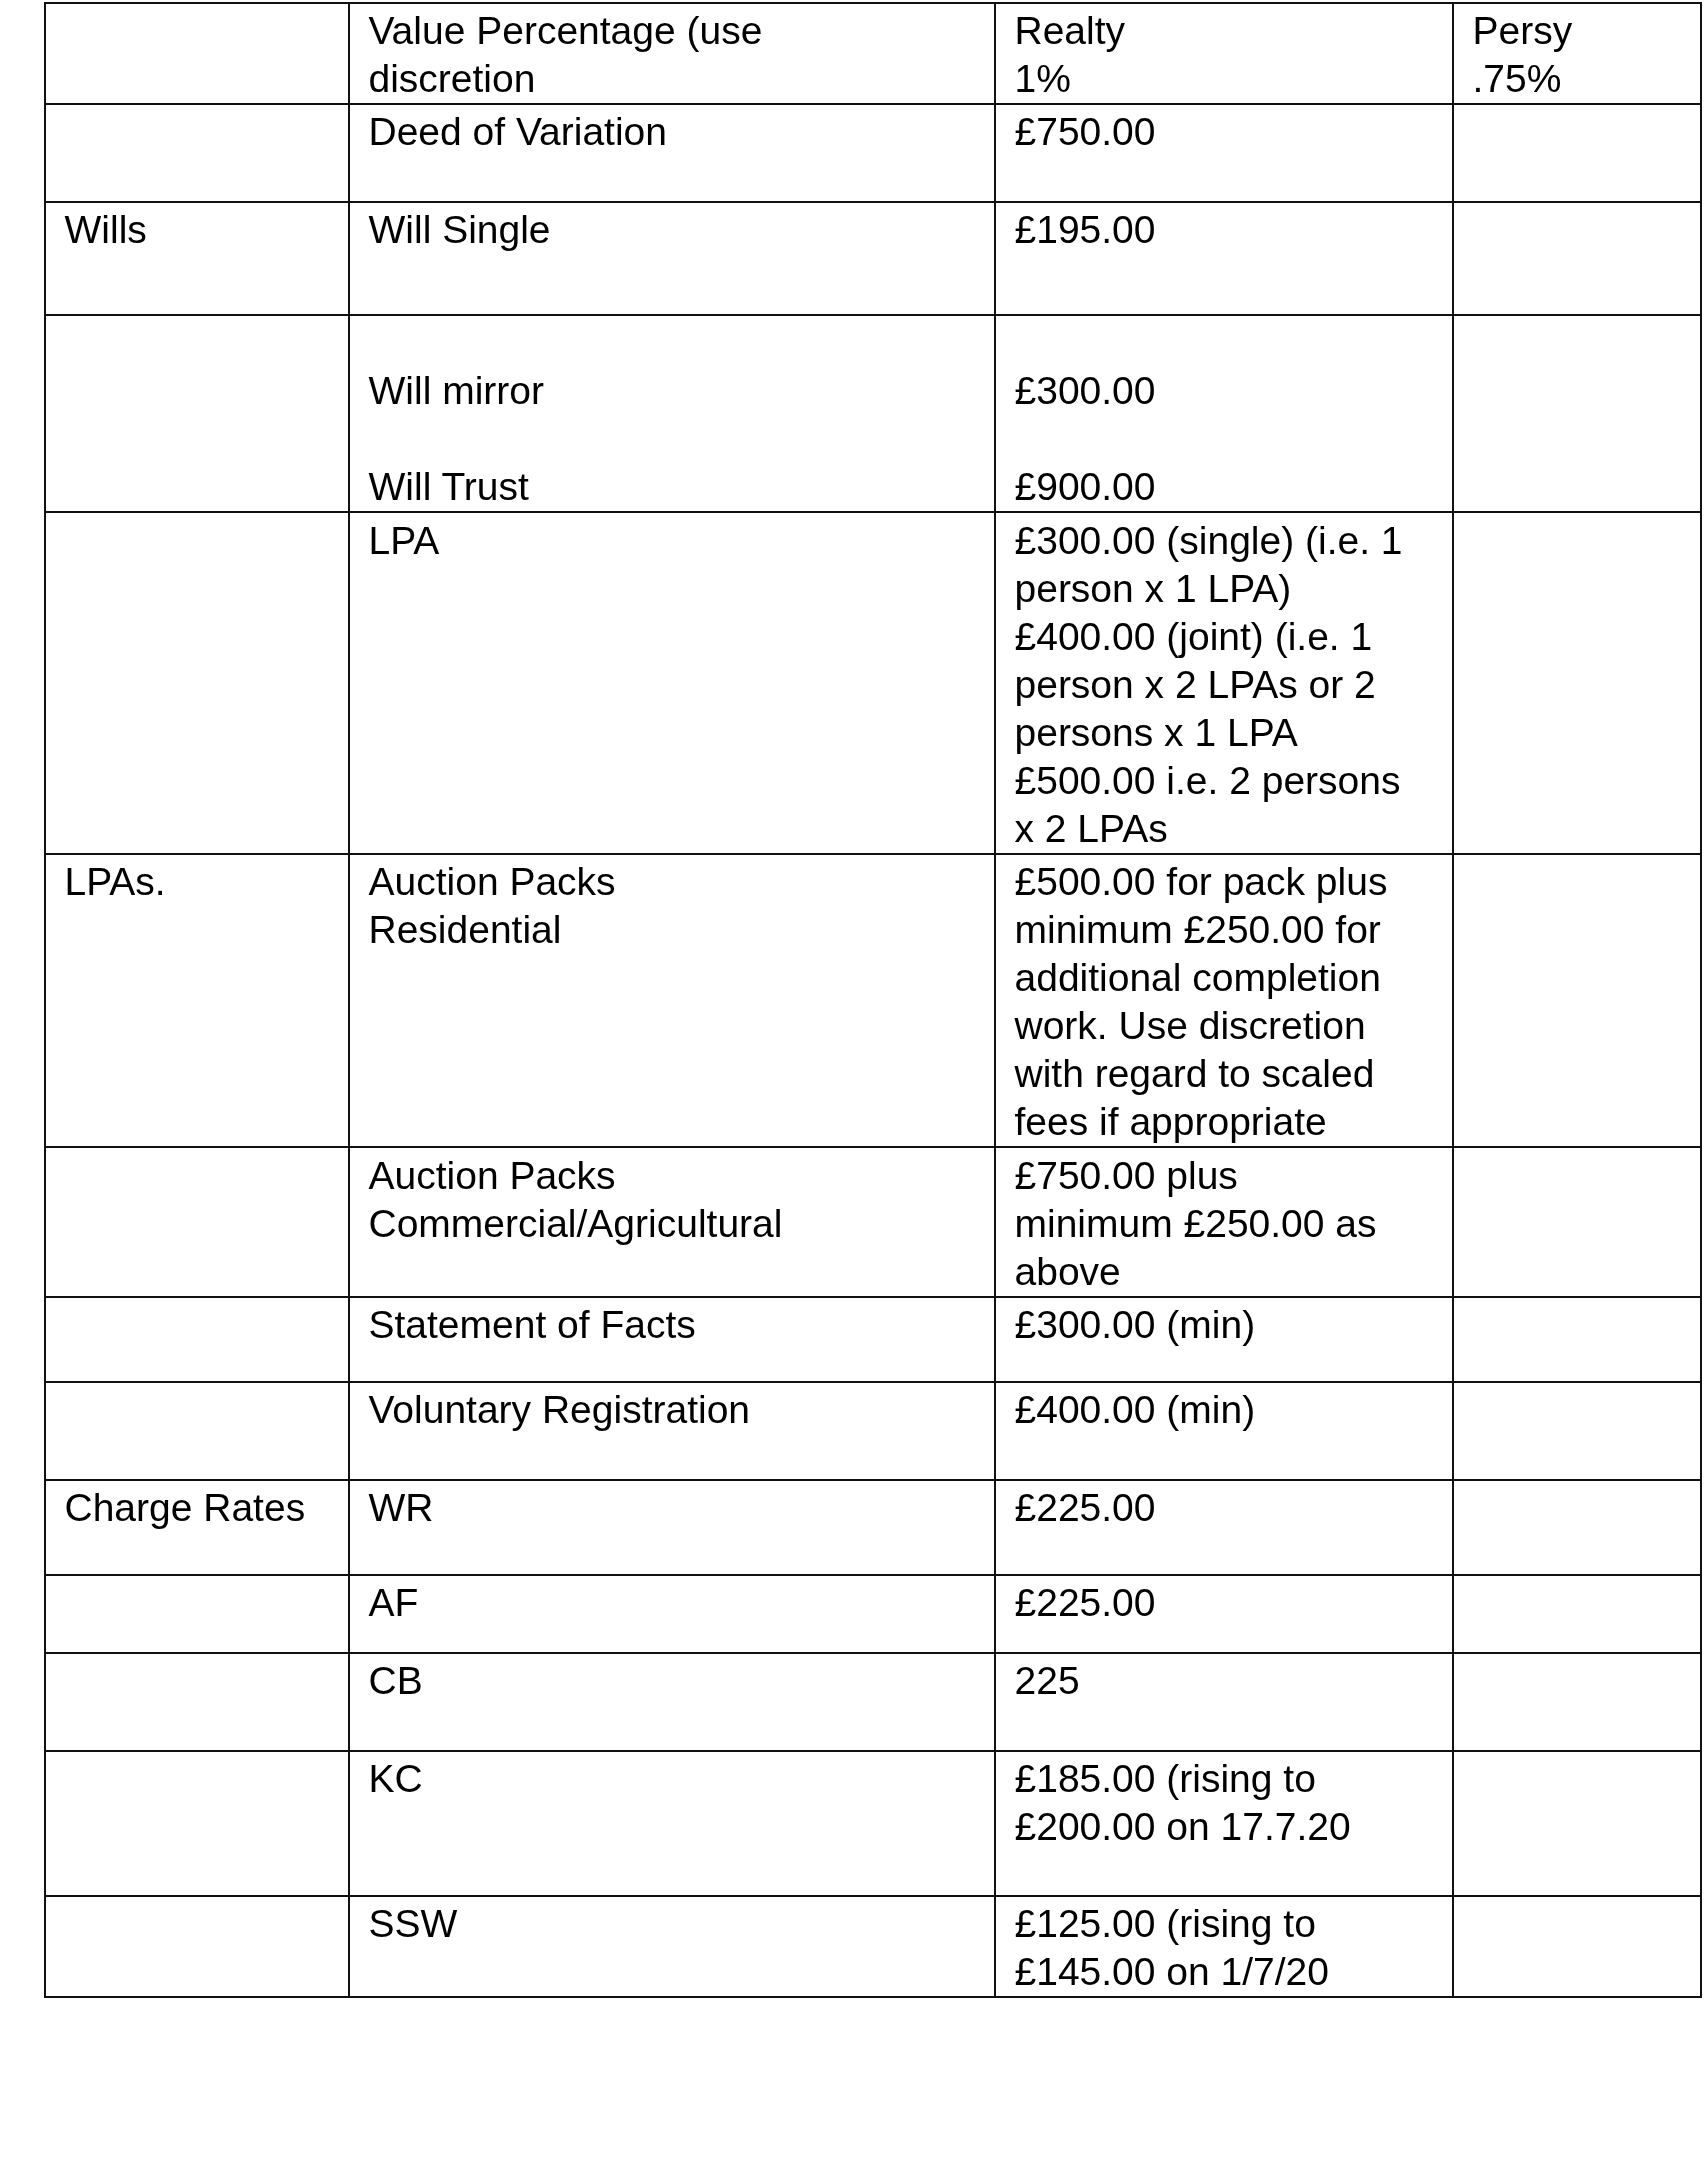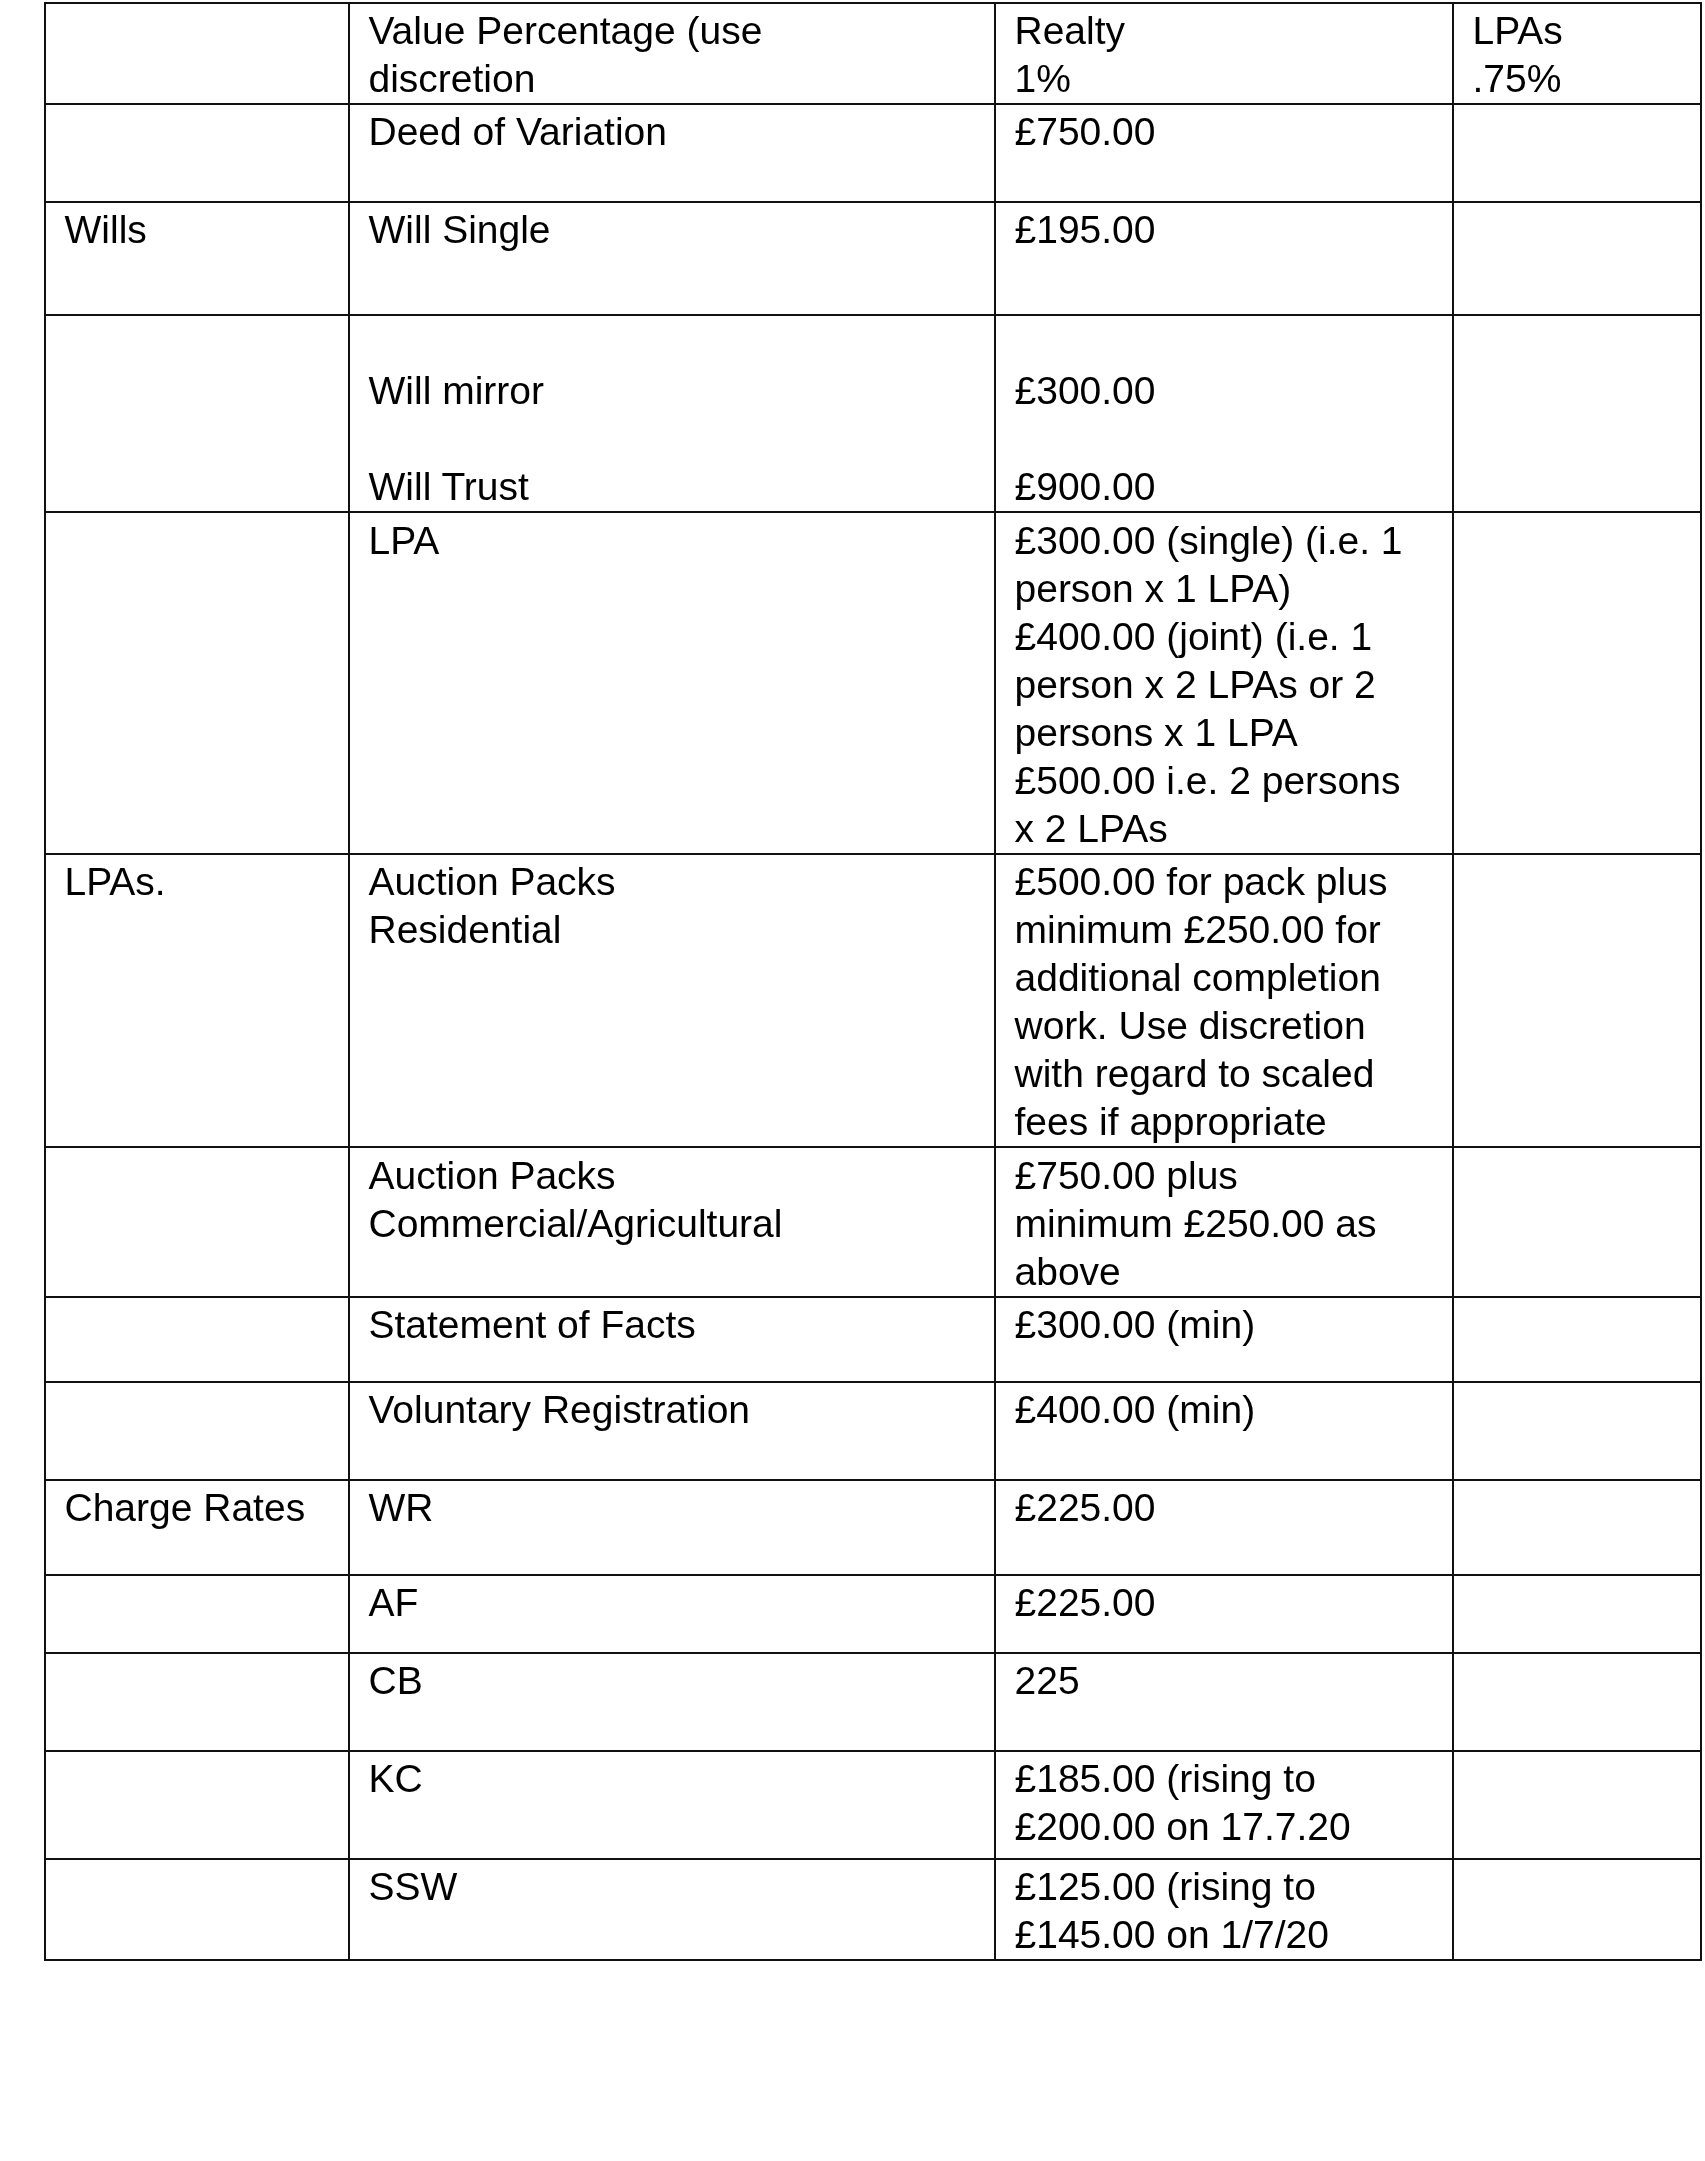--- a/index.html
+++ b/index.html
@@ -22,21 +22,21 @@
       <col class="c3">
       <col class="c4">
     </colgroup>
   <tbody>
       <tr style="height:96px">
     <td></td>
     <td>Value Percentage (use
 discretion</td>
     <td>Realty
 1%</td>
-    <td>LPAs
+    <td>Persy
 .75%</td>
   </tr>
   <tr style="height:98px">
     <td></td>
     <td>Deed of Variation</td>
     <td>£750.00</td>
     <td></td>
   </tr>
   <tr style="height:113px">
     <td>Wills</td>
@@ -110,21 +110,21 @@
     <td>AF</td>
     <td>£225.00</td>
     <td></td>
   </tr>
   <tr style="height:98px">
     <td></td>
     <td>CB</td>
     <td>225</td>
     <td></td>
   </tr>
-  <tr style="height:108px">
+  <tr style="height:145px">
     <td></td>
     <td>KC</td>
     <td>£185.00 (rising to
 £200.00 on 17.7.20</td>
     <td></td>
   </tr>
   <tr style="height:98px">
     <td></td>
     <td>SSW</td>
     <td>£125.00 (rising to

